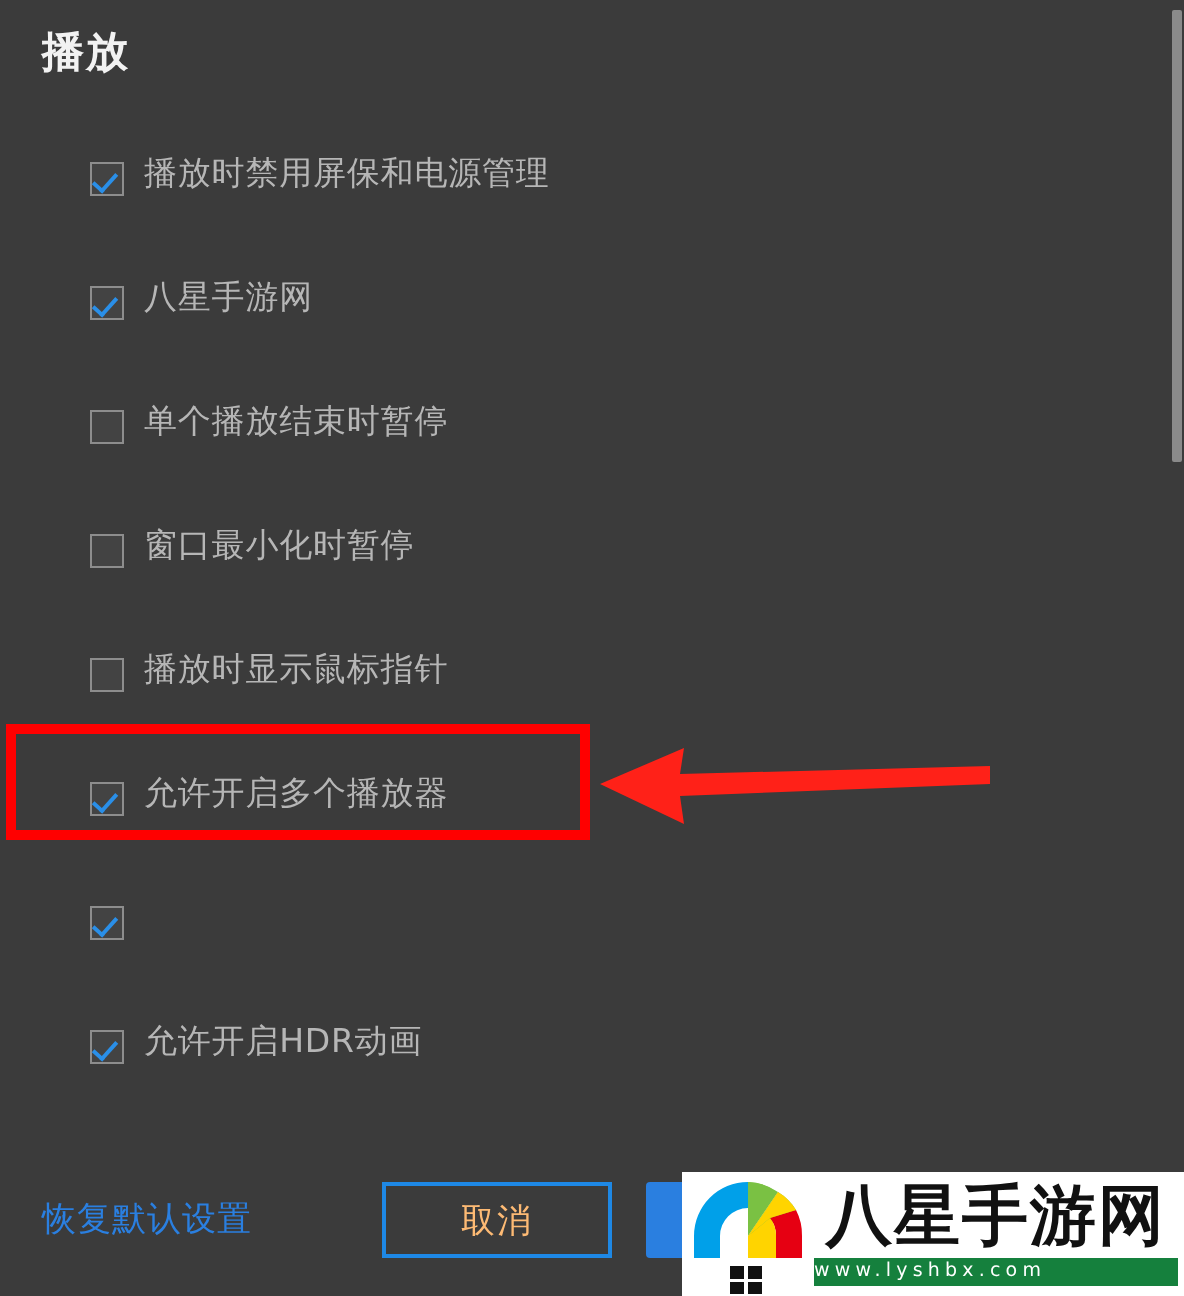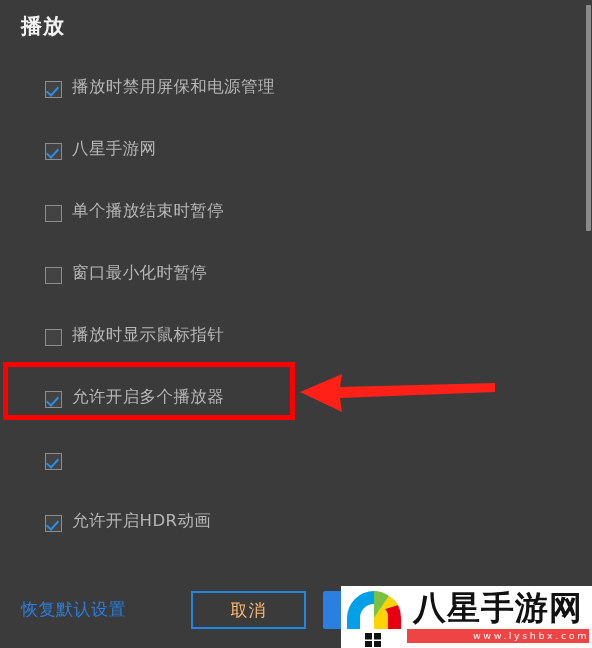--- a/index.html
+++ b/index.html
@@ -183,25 +183,25 @@
     font-size: 33px;
     font-weight: bold;
     color: #111111;
     letter-spacing: 1px;
     line-height: 1.05;
     white-space: nowrap;
     text-align: center;
   }
   #wm-url {
     margin-top: 3px;
-    background: #ef4444;
+    background: #15803d;
     color: #ffffff;
     font-size: 9.5px;
     letter-spacing: 2.6px;
-    text-align: right;
+    text-align: left;
     padding: 1px 0 2px;
     white-space: nowrap;
     font-family: "DejaVu Sans", "Liberation Sans", sans-serif;
   }
 </style>
 </head>
 <body>
 
 <div id="root">
 

